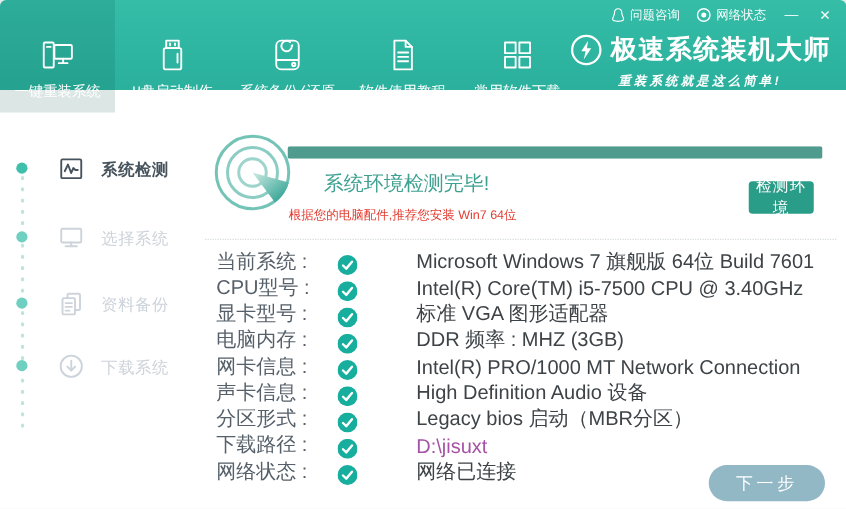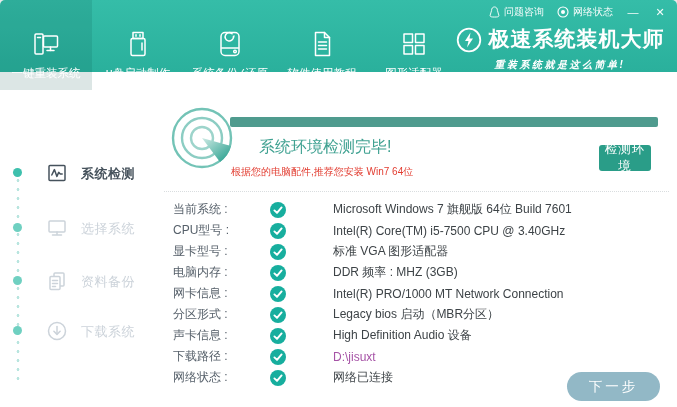--- a/index.html
+++ b/index.html
@@ -21,21 +21,21 @@
   .tab.active { background:rgba(8,78,68,.14); }
   .tab svg { width:30px; height:30px; }
   .tab-label { font-size:11.5px; margin-top:7px; white-space:nowrap;font-family:Liberation Mono, monospace; }
 
   .logo { position:absolute; top:25px; right:6px; width:222px; text-align:center; color:#fff; z-index:2; }
   .logo-row { display:flex; align-items:flex-end; justify-content:center; gap:7px; }
   .logo-title { font-size:21px; font-weight:bold; letter-spacing:1px; white-space:nowrap; }
   .logo-tagline { font-size:10px; margin-top:5px; font-weight:bold; font-style:italic; letter-spacing:2.5px; }
 
   
-  .sidebar { position:absolute; top:90px; left:0; width:160px; bottom:0; background:#fff;margin-top:38px; }
+  .sidebar { position:absolute; top:90px; left:0; width:160px; bottom:0; background:#fff; }
   .step-line { position:absolute; left:16px; top:48px; width:4px; height:210px;
                background-image:radial-gradient(circle, rgba(79,190,175,.40) 1.3px, transparent 1.6px);
                background-size:4px 9px; background-repeat:repeat-y; }
   .step { position:absolute; left:0; width:160px; height:40px; color:#ccd3da; cursor:pointer; }
   .step.active { color:#46525c; font-weight:bold; }
   .step-dot { position:absolute; left:13px; top:15px; width:9px; height:9px; border-radius:50%;
               background:#6fd0c1; }
   .step.active .step-dot { background:#3ec0ad; }
   .step-icon { position:absolute; left:46px; top:9px; width:22px; height:22px; }
   .step-icon svg { width:22px; height:22px; }
@@ -49,21 +49,21 @@
   .progress-fill { height:100%; background:#4f9b8e; }
   .status-text { position:absolute; left:71px; top:47px; font-size:16px; color:#3fa191;padding-left:28px; }
   .detect-btn { position:absolute; left:439px; top:55px; width:52px; height:26px; background:#2a9d88;
                 color:#fff; font-size:12.5px; border:none; border-radius:3px; display:flex;
                 align-items:center; justify-content:center; letter-spacing:1px; cursor:pointer;
                 font-family:inherit; }
   .recommend-text { position:absolute; left:71px; top:75px; font-size:10px; color:#e23c30; }
   .separator { position:absolute; left:4px; right:8px; top:101px; border-top:1px dotted #d9dddf; }
 
   .rows { position:absolute; left:13px; top:109px; right:4px; }
-  .row { height:21px; display:flex; align-items:center; font-size:12px;gap:32px; }
+  .row { height:21px; display:flex; align-items:flex-end; font-size:16px;gap:32px; }
   .row-label { width:62px; color:#56606a; white-space:nowrap; }
   .row-check { width:16px; height:16px; margin-left:3px; flex:none; }
   .row-value { margin-left:15px; color:#3d4347; white-space:nowrap; }
   .row-value.purple { color:#a653a6; cursor:pointer; }
 
   .next-btn { position:absolute; left:407px; top:282px; width:93px; height:29px; border-radius:15px;
               background:#92b8c6; color:#fff; font-size:13.5px; border:none; display:flex;
               align-items:center; justify-content:center; letter-spacing:3px; cursor:pointer;
               font-family:inherit; }
 </style>
@@ -133,21 +133,21 @@
         </svg>
         <span class="tab-label">软件使用教程</span>
       </div>
       <div class="tab">
         <svg viewBox="0 0 30 30" fill="none" stroke="#fff" stroke-width="1.5" stroke-linejoin="round">
           <rect x="5" y="5" width="8.5" height="8.5"></rect>
           <rect x="16.5" y="5" width="8.5" height="8.5"></rect>
           <rect x="5" y="16.5" width="8.5" height="8.5"></rect>
           <rect x="16.5" y="16.5" width="8.5" height="8.5"></rect>
         </svg>
-        <span class="tab-label">图形适配器</span>
+        <span class="tab-label">常用软件下载</span>
       </div>
     </div>
 
     <div class="logo">
       <div class="logo-row">
         <svg width="26" height="26" viewBox="0 0 26 26">
           <circle cx="13" cy="13" r="11.3" fill="none" stroke="#fff" stroke-width="1.8"></circle>
           <path d="M14.5 5.5 L9 14 h3.5 L11 20.5 L17 11.5 h-3.5 Z" fill="#fff"></path>
         </svg>
         <span class="logo-title">极速系统装机大师</span>
@@ -273,34 +273,34 @@
       </div>
       <div class="row">
         <span class="row-label">网卡信息 :</span>
         <svg class="row-check" viewBox="0 0 16 16">
             <circle cx="8" cy="8" r="8" fill="#17ae9e"></circle>
             <polyline points="4.4,8.4 7,10.9 11.6,5.4" fill="none" stroke="#fff" stroke-width="1.9" stroke-linecap="round" stroke-linejoin="round"></polyline>
           </svg>
         <span class="row-value">Intel(R) PRO/1000 MT Network Connection</span>
       </div>
       <div class="row">
+        <span class="row-label">声卡信息 :</span>
+        <svg class="row-check" viewBox="0 0 16 16">
+            <circle cx="8" cy="8" r="8" fill="#17ae9e"></circle>
+            <polyline points="4.4,8.4 7,10.9 11.6,5.4" fill="none" stroke="#fff" stroke-width="1.9" stroke-linecap="round" stroke-linejoin="round"></polyline>
+          </svg>
+        <span class="row-value">High Definition Audio 设备</span>
+      </div>
+      <div class="row">
         <span class="row-label">分区形式 :</span>
         <svg class="row-check" viewBox="0 0 16 16">
             <circle cx="8" cy="8" r="8" fill="#17ae9e"></circle>
             <polyline points="4.4,8.4 7,10.9 11.6,5.4" fill="none" stroke="#fff" stroke-width="1.9" stroke-linecap="round" stroke-linejoin="round"></polyline>
           </svg>
         <span class="row-value">Legacy bios 启动（MBR分区）</span>
-      </div>
-      <div class="row">
-        <span class="row-label">声卡信息 :</span>
-        <svg class="row-check" viewBox="0 0 16 16">
-            <circle cx="8" cy="8" r="8" fill="#17ae9e"></circle>
-            <polyline points="4.4,8.4 7,10.9 11.6,5.4" fill="none" stroke="#fff" stroke-width="1.9" stroke-linecap="round" stroke-linejoin="round"></polyline>
-          </svg>
-        <span class="row-value">High Definition Audio 设备</span>
       </div>
       <div class="row">
         <span class="row-label">下载路径 :</span>
         <svg class="row-check" viewBox="0 0 16 16">
             <circle cx="8" cy="8" r="8" fill="#17ae9e"></circle>
             <polyline points="4.4,8.4 7,10.9 11.6,5.4" fill="none" stroke="#fff" stroke-width="1.9" stroke-linecap="round" stroke-linejoin="round"></polyline>
           </svg>
         <span class="row-value purple">D:\jisuxt</span>
       </div>
       <div class="row">

